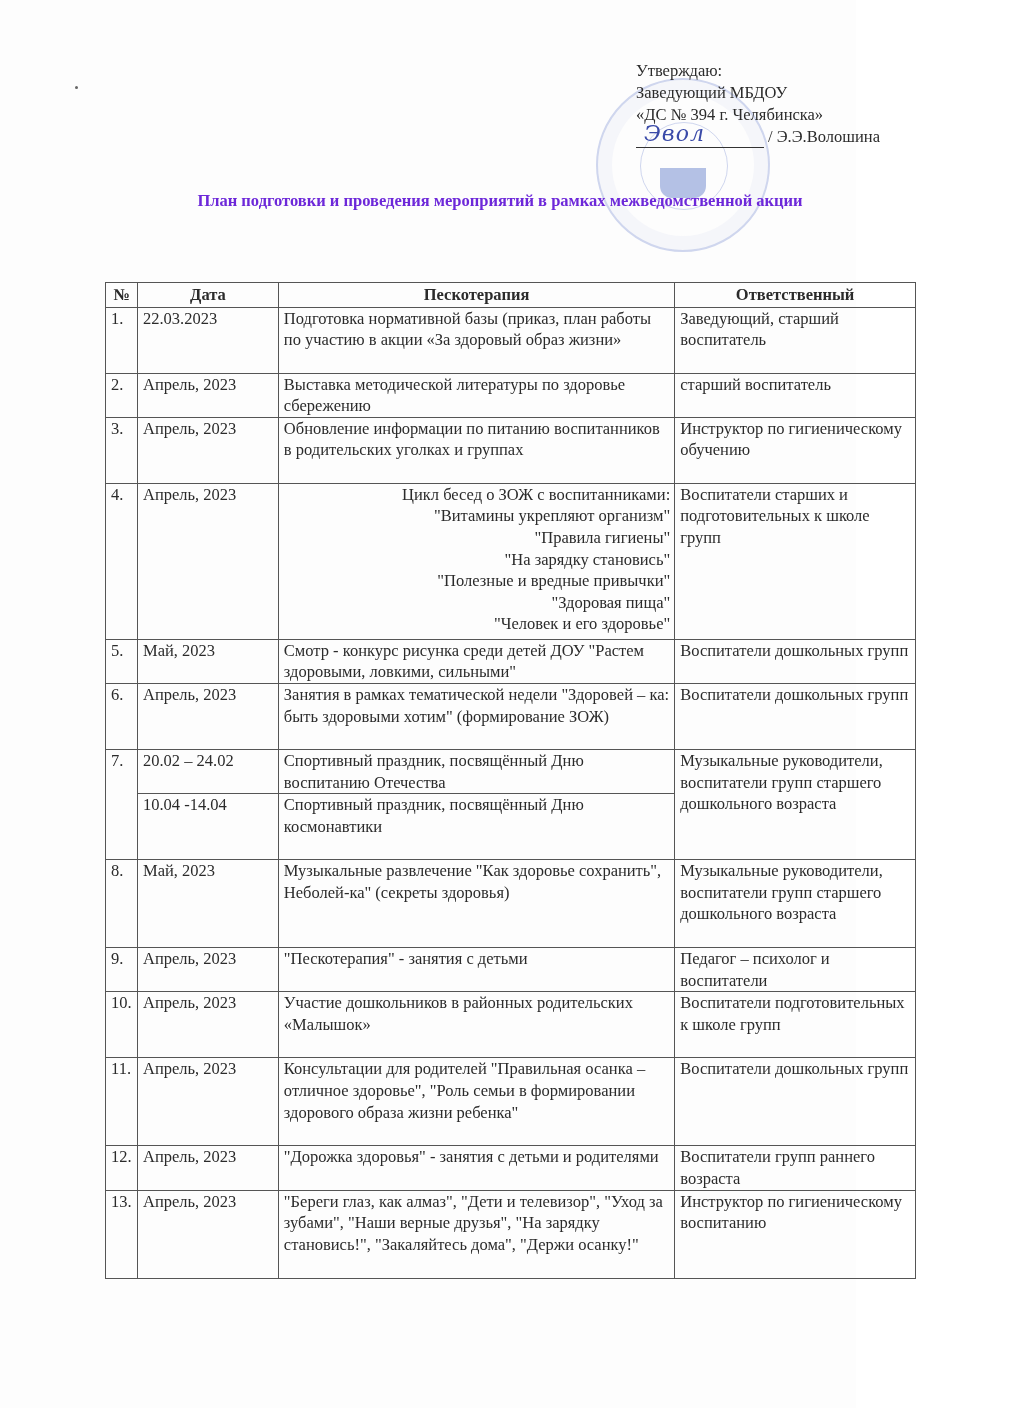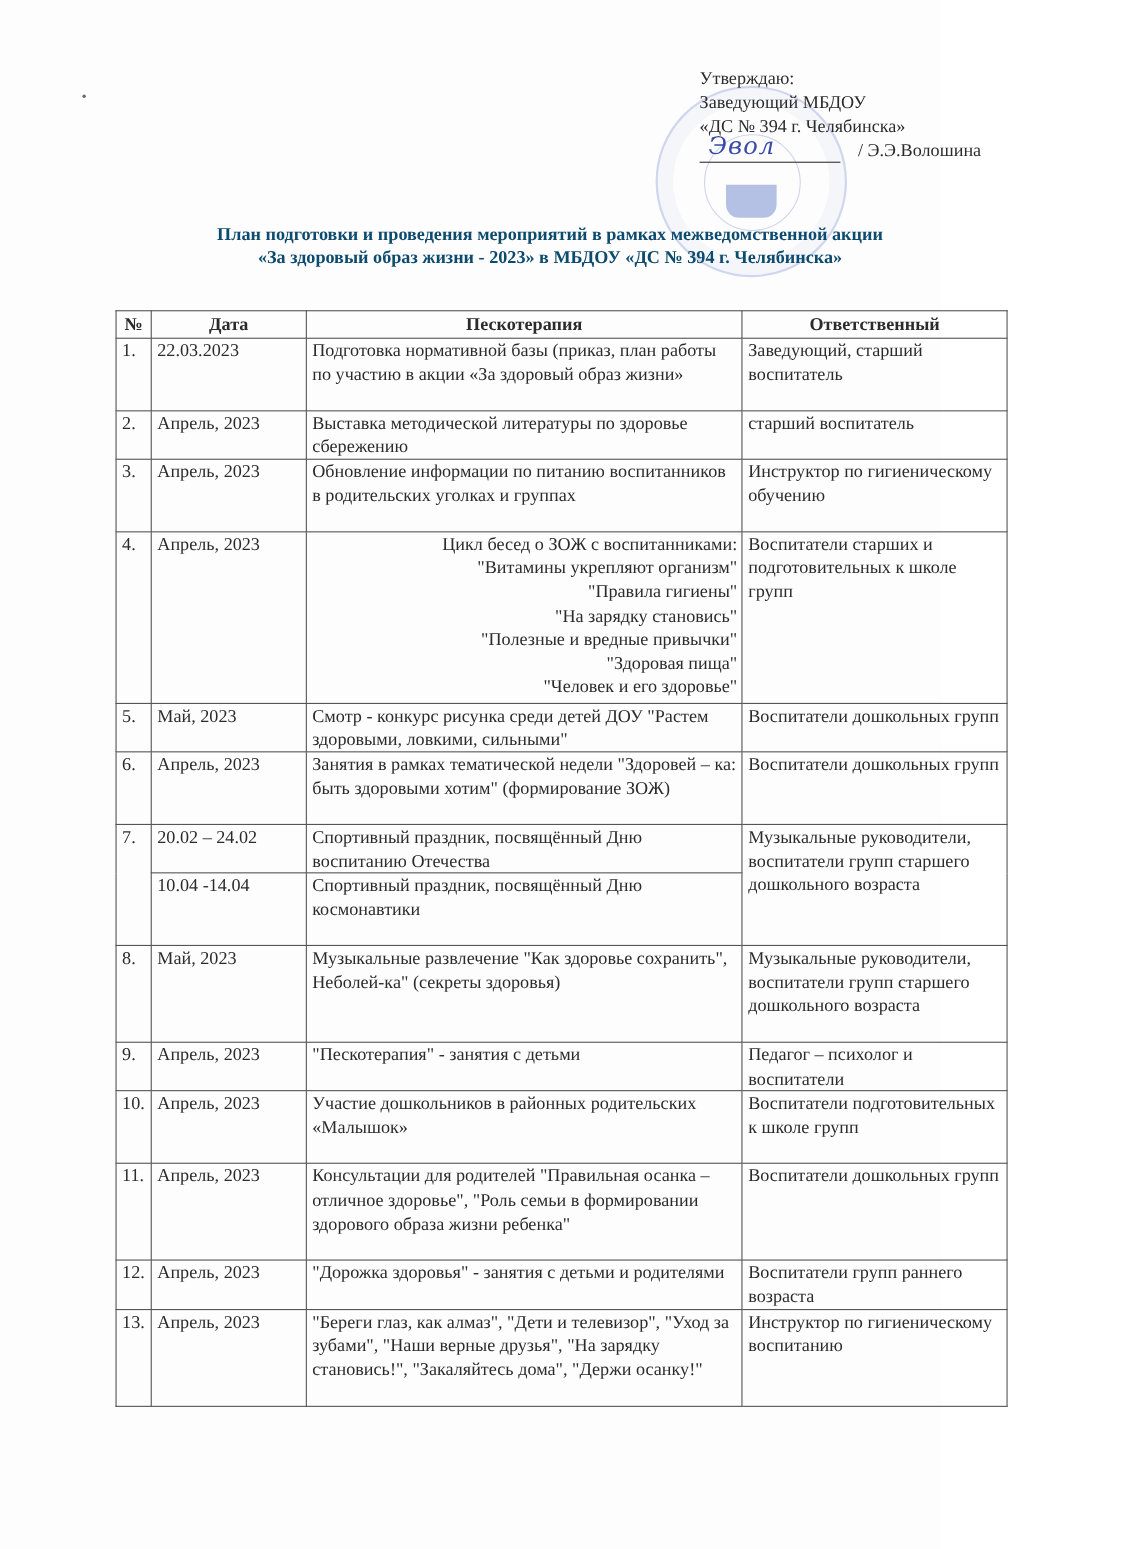--- a/index.html
+++ b/index.html
@@ -1,29 +1,29 @@
 <!DOCTYPE html>
 <html><head>
 <meta charset="utf-8">
 <style>
   html, body { margin:0; padding:0; background:#ffffff; }
   body { width:1024px; height:1408px; position:relative; overflow:hidden;
          font-family:"Liberation Serif", "DejaVu Serif", serif; color:#2a2a2a; }
   .page { position:absolute; left:0; top:0; width:856px; height:1408px; background:#fdfdfd; }
   .approve { position:absolute; left:636px; top:60px; font-size:16.5px; line-height:22px; color:#2b2b2b; }
   .approve div { white-space:nowrap; }
-  .sign-line { display:inline-block; width:128px; border-bottom:1px solid #333; height:16px; vertical-align:bottom; margin-right:16px; position:relative; }
+  .sign-line { display:inline-block; width:128px; border-bottom:1px solid #333; height:16px; vertical-align:bottom; margin-right:4px; position:relative; }
   .signature { position:absolute; left:8px; top:-8px; font-family:"DejaVu Serif", serif; font-style:italic; font-size:22px; color:#3a4aa8; letter-spacing:1px; }
   .stamp { position:absolute; left:596px; top:78px; width:170px; height:170px; border-radius:50%;
            border:2px solid rgba(120,140,210,0.35); box-shadow: inset 0 0 0 14px rgba(150,165,220,0.08); }
   .stamp-inner { position:absolute; left:42px; top:42px; width:86px; height:86px; border-radius:50%;
            border:1.5px solid rgba(120,140,210,0.35); }
   .stamp-emblem { position:absolute; left:62px; top:92px; width:46px; height:30px; background:rgba(90,120,200,0.45); border-radius:0 0 12px 12px; }
   .dot { position:absolute; left:75px; top:86px; width:3px; height:3px; background:#666; border-radius:50%; }
-  .title { position:absolute; left:100px; top:202px; width:800px; text-align:center; font-weight:bold; font-size:16.5px; line-height:21px; color:#0c4a6e; }
+  .title { position:absolute; left:100px; top:190px; width:800px; text-align:center; font-weight:bold; font-size:16.5px; line-height:21px; color:#6d28d9; }
   table { position:absolute; left:105px; top:282px; width:811px; border-collapse:collapse; font-size:16.5px; line-height:21.6px; color:#2b2b2b; }
   th, td { border:1.3px solid #555; vertical-align:top; padding:0 4px 0 5px; text-align:left; }
   th { font-weight:bold; text-align:center; padding:1px 4px; font-size:16.5px; }
   col.c1 { width:32px; } col.c2 { width:141px; } col.c3 { width:397px; } col.c4 { width:241px; }
   .pre { white-space:pre-line;text-align:right; }
 </style>
 </head>
 <body>
 
 <div class="page">
@@ -40,21 +40,20 @@
     <div>«ДС № 394 г. Челябинска»</div>
     <div>
       <span class="sign-line">
         <span class="signature">Эвол</span>
       </span><span>/ Э.Э.Волошина</span>
     </div>
   </div>
 
   <div class="title">
     <div>План подготовки и проведения мероприятий в рамках межведомственной акции</div>
-    <div>«За здоровый образ жизни - 2023» в МБДОУ «ДС № 394 г. Челябинска»</div>
   </div>
 
   <table>
     <colgroup>
         <col class="c1">
         <col class="c2">
         <col class="c3">
         <col class="c4">
       </colgroup>
     <thead>

